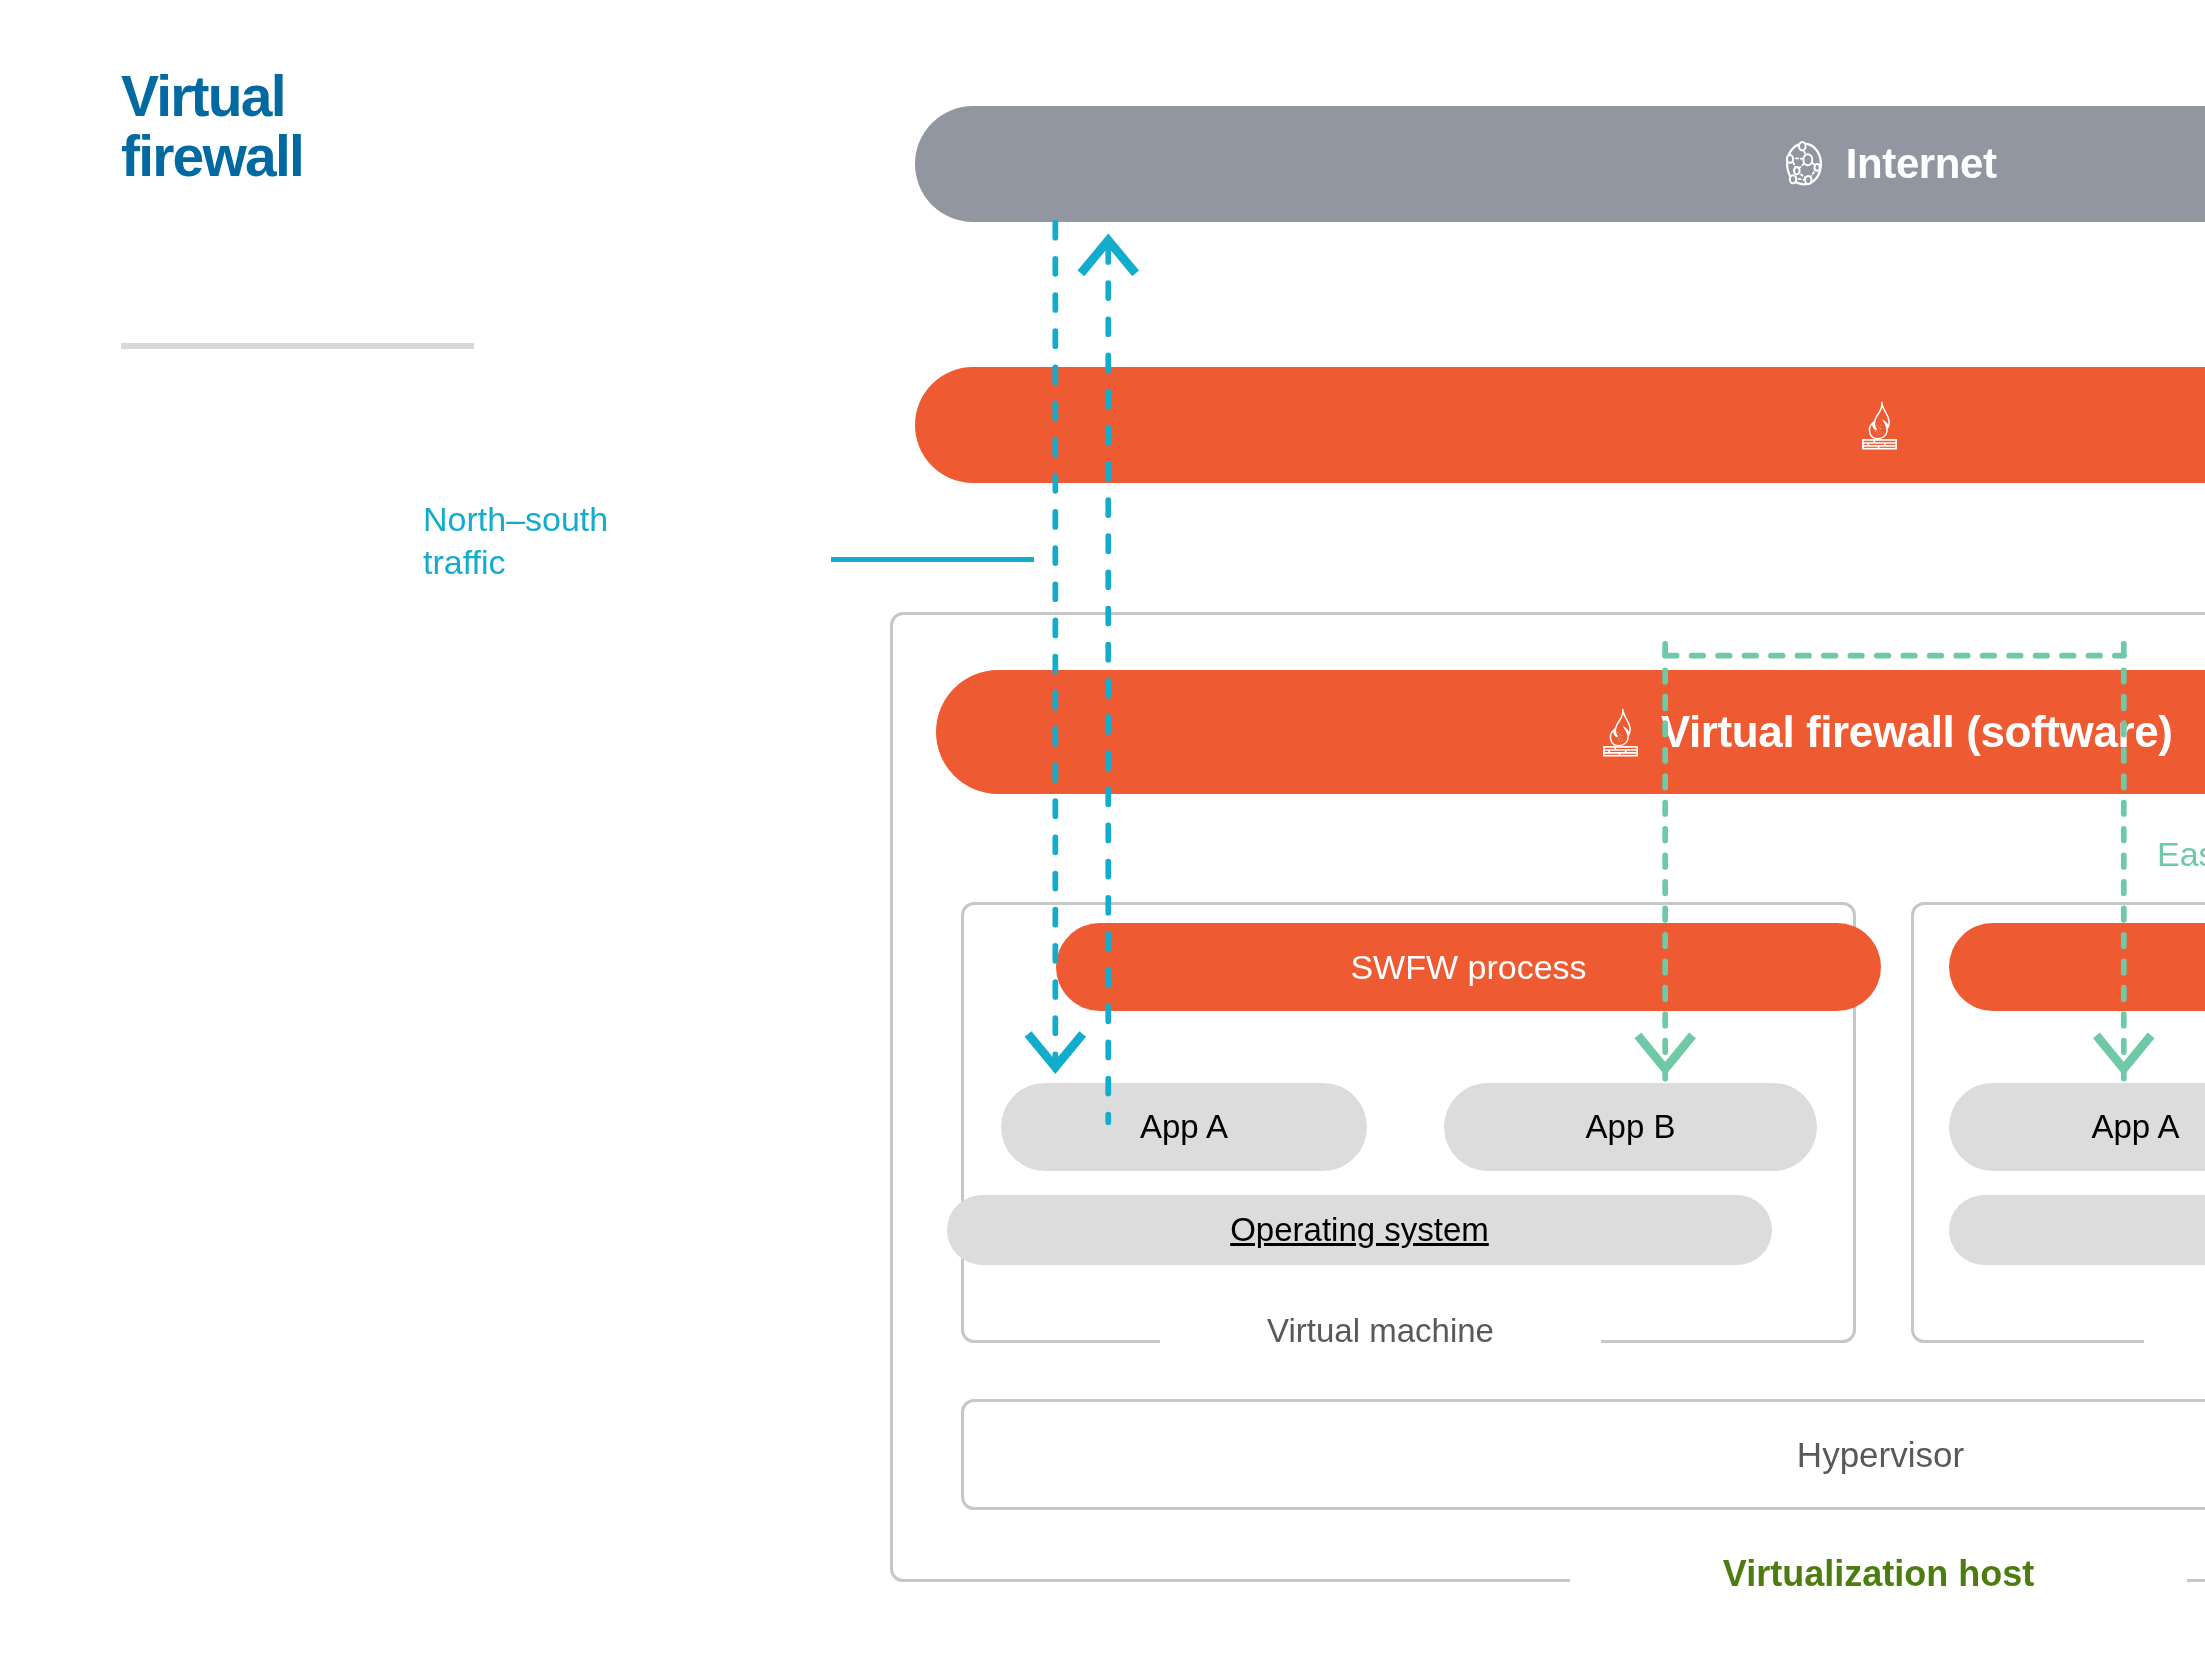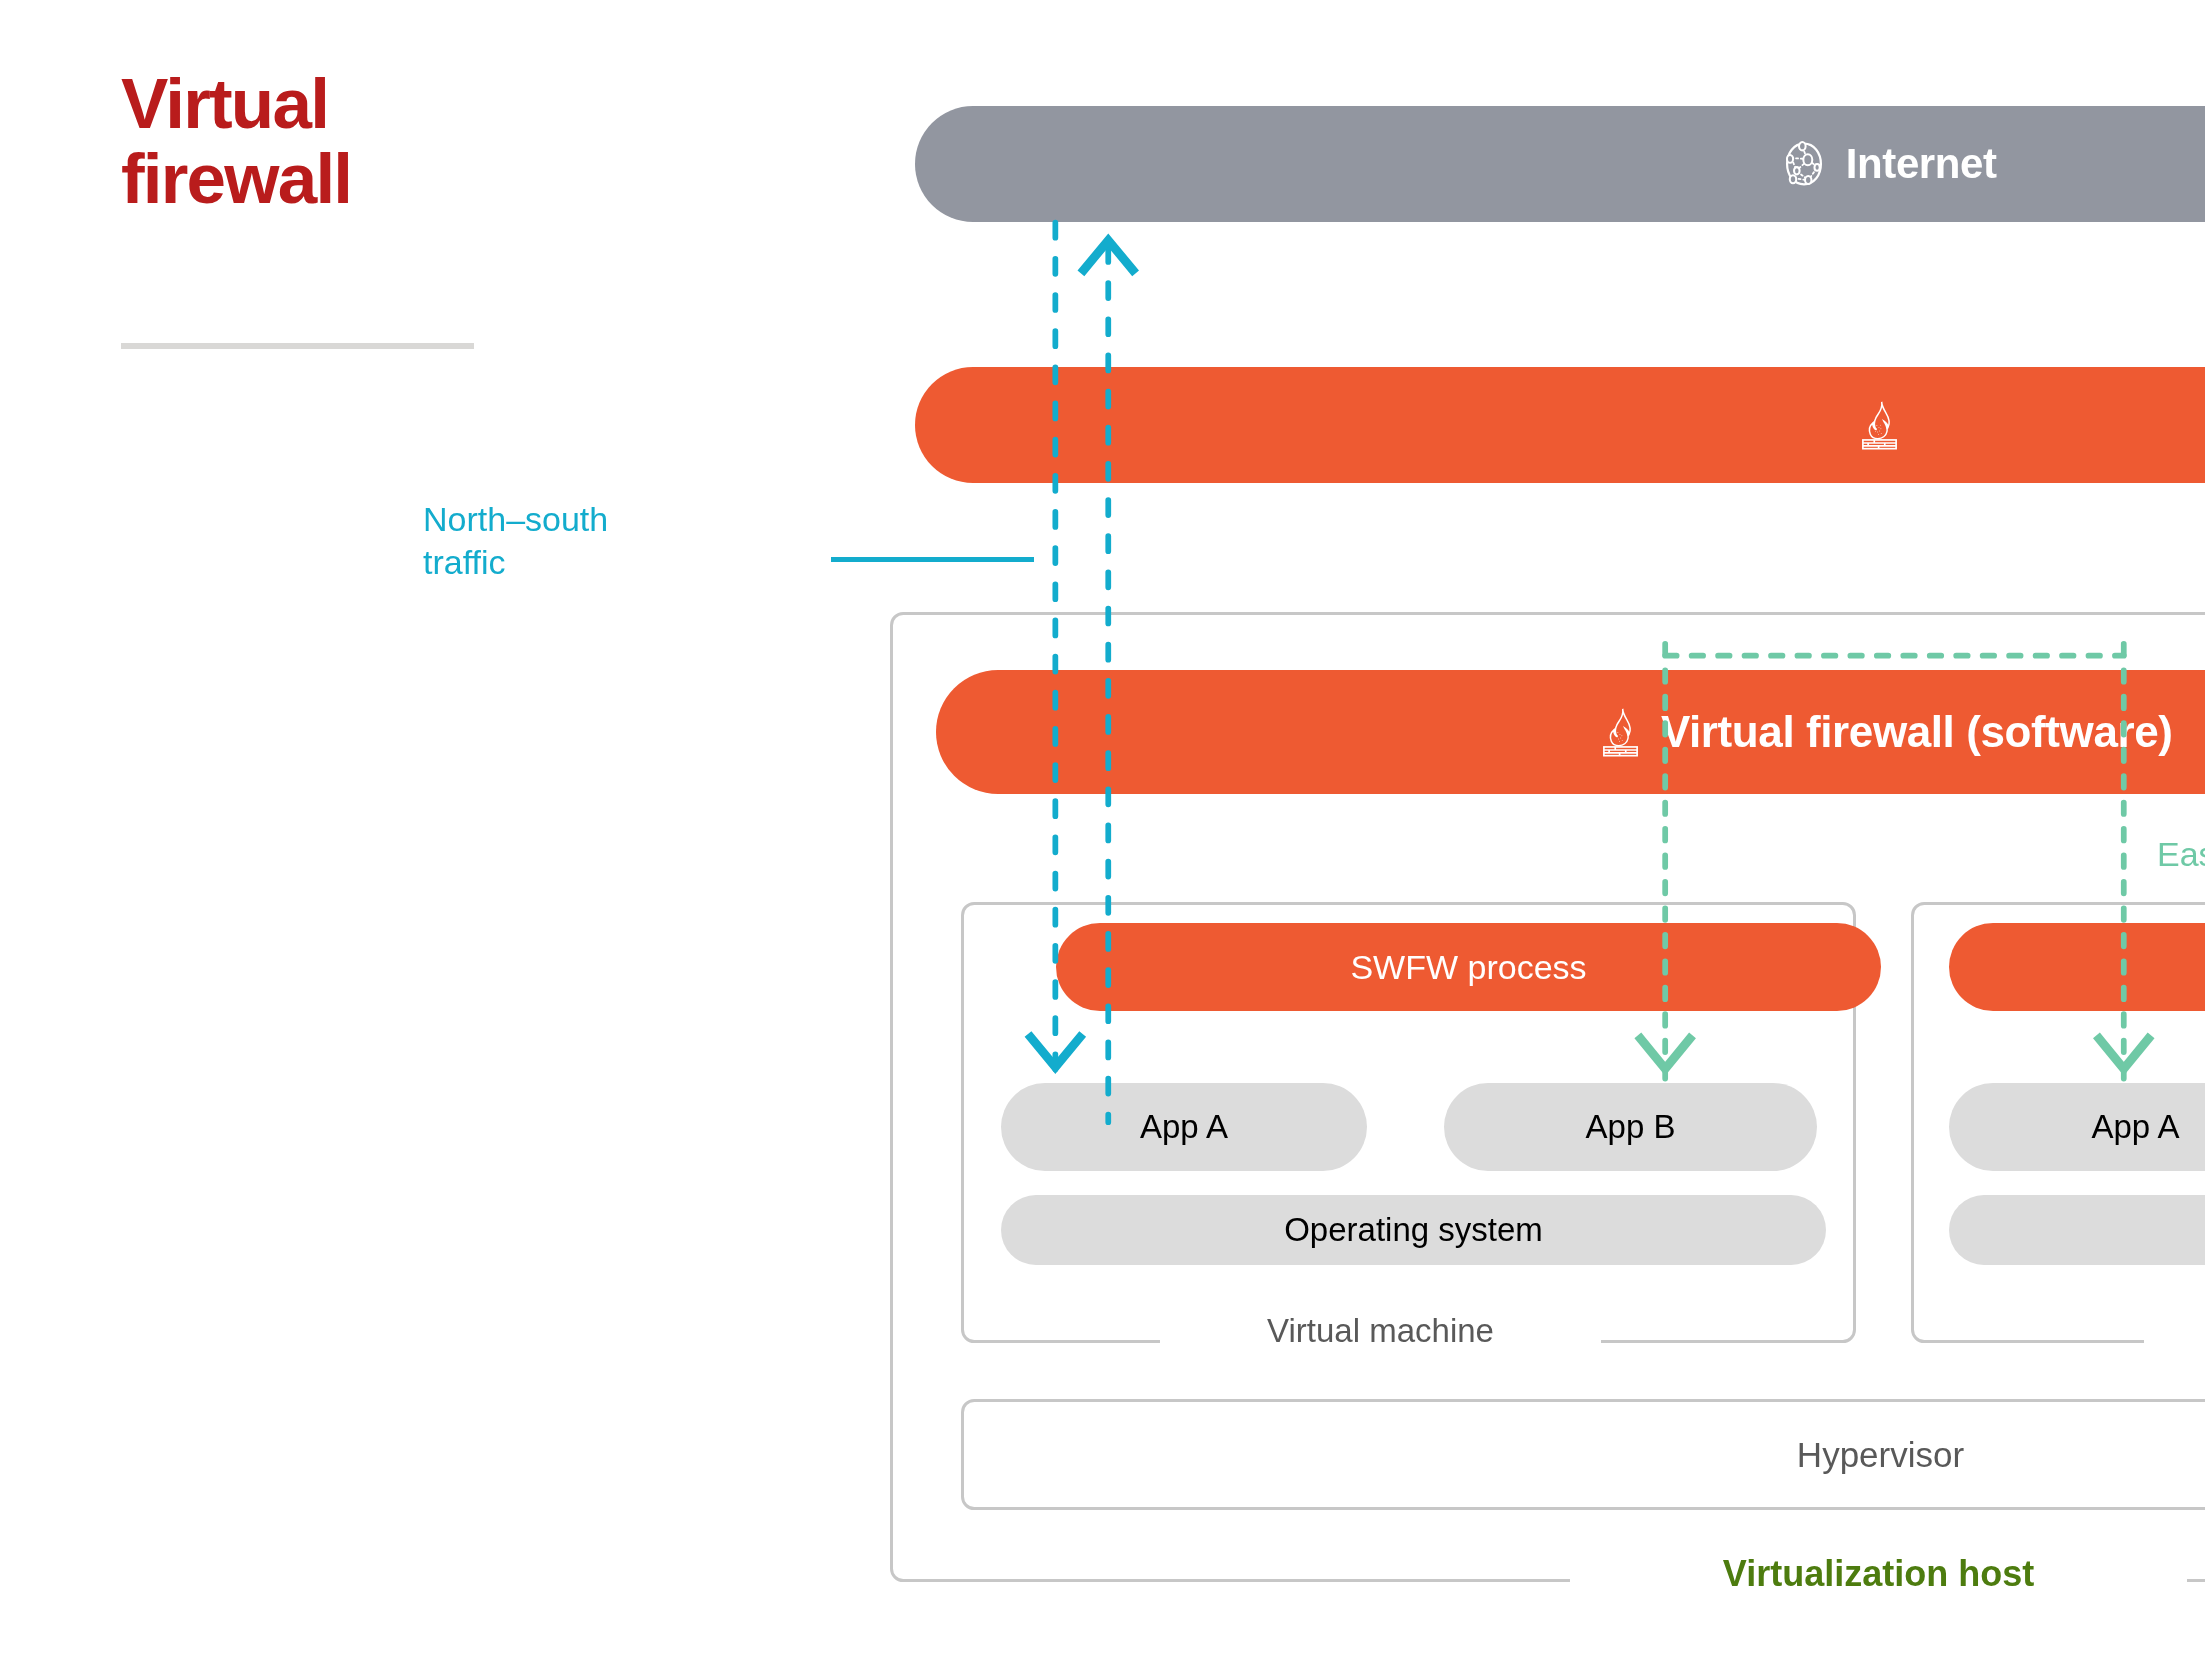--- a/index.html
+++ b/index.html
@@ -4,21 +4,21 @@
 <style>
   html,body{margin:0;padding:0;background:#ffffff;}
   body{width:2941px;height:1654px;position:relative;overflow:hidden;
        font-family:"Liberation Sans","DejaVu Sans",sans-serif;
        -webkit-font-smoothing:antialiased;}
 
   .abs{position:absolute;}
 
   
   #title-block{left:121px;top:66px;width:573px;}
-  #page-title{font-size:71px;line-height:1.06;font-weight:bold;color:#b91c1c;
+  #page-title{font-size:57px;line-height:1.06;font-weight:bold;color:#0369a1;
               letter-spacing:-1.8px;white-space:pre-line;}
   #title-rule{left:121px;top:343px;width:353px;height:6.2px;background:#d9d8d6;}
 
   
   .pill{display:flex;align-items:center;justify-content:center;
         border-radius:441px;box-sizing:border-box;}
   .pill-label{font-weight:bold;color:#ffffff;white-space:nowrap;}
 
   #internet-bar{left:915px;top:106px;width:1949px;height:116px;background:#9296a0;z-index:5;}
   #internet-bar .pill-label{font-size:42px;letter-spacing:-0.4px;}
@@ -54,21 +54,21 @@
   #swfw-right{left:1949px;width:834px;}
 
   .app-pill{height:88px;border-radius:441px;background:#dcdcdc;z-index:6;top:1083px;}
   .app-pill .lbl{font-size:33px;color:#000000;white-space:nowrap;}
   #app-a-left{left:1001px;width:366px;}
   #app-b-left{left:1444px;width:373px;}
   #app-a-right{left:1949px;width:373px;}
 
   .os-pill{height:70px;border-radius:441px;background:#dcdcdc;z-index:6;top:1195px;}
   .os-pill .lbl{font-size:33px;color:#000000;white-space:nowrap;}
-  #os-left{left:1001px;width:825px;}
+  #os-left{left:947px;width:825px;text-decoration:underline;}
   #os-right{left:1949px;width:820px;}
 
   #hypervisor-box{left:961px;top:1399px;width:1839px;height:111px;
       border:3.1px solid #c7c7c7;border-radius:13.2px;box-sizing:border-box;z-index:2;
       display:flex;align-items:center;justify-content:center;}
   #hypervisor-box .lbl{font-size:35px;color:#595959;}
 
   
   #ns-label{left:423px;top:498px;width:410px;text-align:left;
       font-size:34px;line-height:1.26;color:#13accd;white-space:pre-line;z-index:7;}

